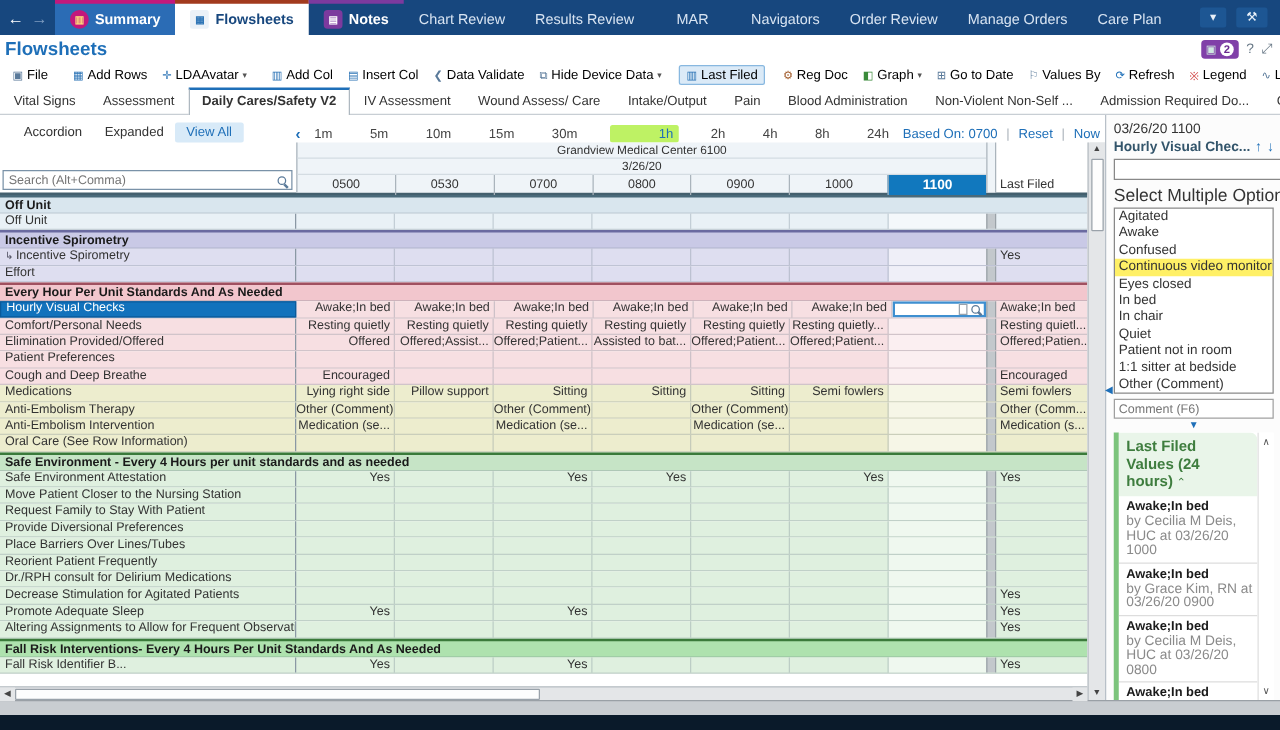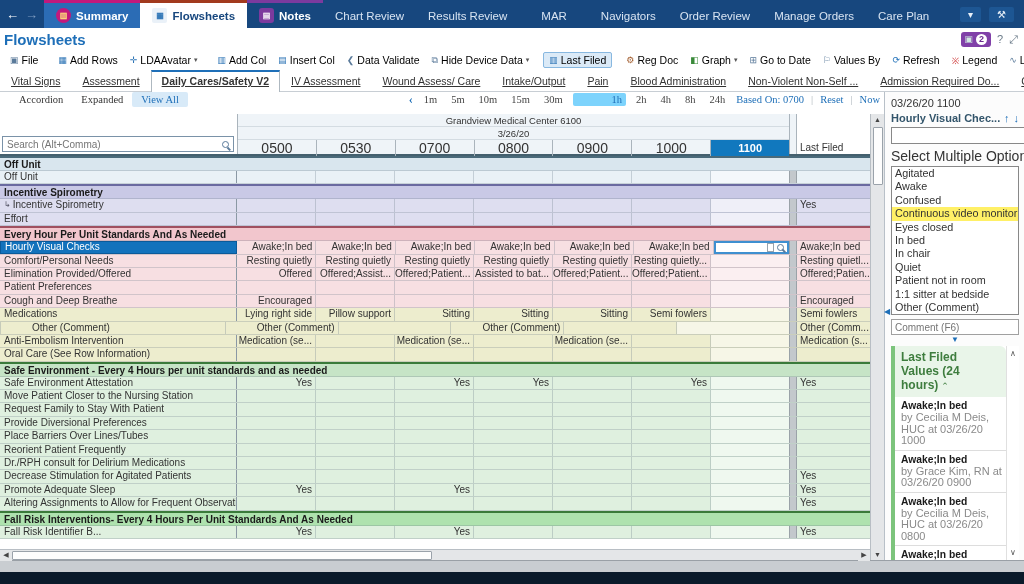--- a/index.html
+++ b/index.html
@@ -39,53 +39,53 @@
   .titem { display:flex; align-items:center; gap:3px; padding:1px 5px; border:1px solid transparent;
     border-radius:2px; cursor:pointer; white-space:nowrap; }
   .titem.active { background:#DBEAF7; border-color:#88B8E0; }
   .tglyph { font-size:9px; }
   .tcaret { font-size:7px; color:#555; }
   .tdiv { width:1px; height:14px; background:#C8CED4; margin:0 4px; }
   
   .stabs { height:22px; display:flex; align-items:flex-end; background:#fff;
     border-bottom:1px solid #C8CED4; font-size:10.5px; }
   .stab { padding:3px 10px 4px; border:1px solid transparent; border-bottom:none; cursor:pointer;
-    white-space:nowrap; color:#333;text-decoration:underline; }
+    white-space:nowrap; color:#333; }
   .stab.active { border-color:#AEB8C0; border-top:2px solid #1E6FB8; background:#fff;
     font-weight:bold; margin-bottom:-1px; padding-bottom:5px; }
   .mag { display:inline-block; width:7px; height:7px; border:1.5px solid #5A7A9A; border-radius:50%;
     position:relative; }
   .mag::after { content:""; position:absolute; width:4px; height:1.5px; background:#5A7A9A;
     transform:rotate(45deg); right:-3px; bottom:-2px; }
   .inmag { position:absolute; right:4px; }
   
   .main { display:flex; height:468px; }
   .leftcol { width:884px; display:flex; flex-direction:column; }
   
-  .controls { height:22px; display:flex; align-items:flex-start; font-size:10.5px; padding:0 4px 0 10px;font-family:Liberation Serif, serif; }
+  .controls { height:22px; display:flex; align-items:flex-end; font-size:10.5px; padding:0 4px 0 10px; }
   .cbtn { padding:2px 9px; border-radius:2px; cursor:pointer; color:#333; }
   .cbtn.sel { background:#D8EAF8; color:#1E6FB8; }
   .controls-right { margin-left:auto; display:flex; align-items:center; gap:7px; }
   .shareic { color:#1E6FB8; font-weight:bold; font-size:12px; }
   .int { cursor:pointer; color:#444; padding:1px 4px; border-radius:2px; }
-  .int.sel { background:#7dd3fc; color:#1E6FB8;padding-left:39px; }
+  .int.sel { background:#bef264; color:#1E6FB8;padding-left:39px; }
   .tblink { color:#1E6FB8; cursor:pointer; }
   .tbsep { color:#AAB2BA; }
   
   .gridzone { display:flex; flex:1; }
   .gridcol { width:870px; display:flex; flex-direction:column; }
   .ghead { height:42px; display:flex; border-bottom:2px solid #44606E; }
   .gh-left { width:237px; display:flex; align-items:flex-end; padding:0 3px 2px 2px; position:relative; }
   .gsearch { width:100%; height:16px; border:1px solid #7A92A8; font-size:10px; padding:0 16px 0 4px; }
   .gh-left .inmag { right:8px; bottom:6px; }
   .gh-mid { flex:1; display:flex; flex-direction:column; background:#EFF4F8; border-left:1px solid #AAB4BC; }
   .fac, .dat { height:13px; text-align:center; font-size:9.5px; color:#333;
     border-bottom:1px solid #D4DCE2; line-height:13px; }
   .colsrow { flex:1; display:flex; }
-  .colh { flex:1; text-align:center; font-size:14px; line-height:16px; color:#333;
+  .colh { flex:1; text-align:center; font-size:10px; line-height:16px; color:#333;
     border-left:1px solid #AAB4BC; cursor:pointer; }
   .colh:first-child { border-left:none; }
   .colh.colsel { background:#1178BE; color:#fff; font-weight:bold; font-size:11px; }
   .gh-gut { width:7px; background:#EFF4F8; border-left:1px solid #AAB4BC; }
   .gh-lf { width:74px; display:flex; align-items:flex-end; padding:0 0 1px 3px; font-size:10px;
     color:#333; border-left:1px solid #AAB4BC; }
   .gbody { height:393px; overflow:hidden; background:#fff; }
   .grow { display:flex; height:13.4px; border-bottom:1px solid rgba(110,125,140,.28); }
   .grow.sec { height:15px; border-top:2px solid #666; }
   .seclbl { font-size:10px; font-weight:bold; padding-left:4px; line-height:13px; color:#1A1A1A;
@@ -311,21 +311,21 @@
 
 <div class="main">
   <div class="leftcol">
 
     <div class="controls">
       <span class="cbtn">Accordion</span>
       <span class="cbtn">Expanded</span>
       <span class="cbtn sel">View All</span>
       <div class="controls-right">
         <span class="shareic">‹</span>
-        <span style="display:flex;gap:6px;">
+        <span style="display:flex;gap:22px;">
             <span class="int">1m</span>
             <span class="int">5m</span>
             <span class="int">10m</span>
             <span class="int">15m</span>
             <span class="int">30m</span>
             <span class="int sel">1h</span>
             <span class="int">2h</span>
             <span class="int">4h</span>
             <span class="int">8h</span>
             <span class="int">24h</span>
@@ -498,20 +498,23 @@
               <div class="c"><span>Pillow support</span></div>
               <div class="c"><span>Sitting</span></div>
               <div class="c"><span>Sitting</span></div>
               <div class="c"><span>Sitting</span></div>
               <div class="c"><span>Semi fowlers</span></div>
               <div class="c csel"><span></span></div>
               <div class="gut"></div>
               <div class="lfc"><span>Semi fowlers</span></div>
             </div>
             <div class="grow t-kha">
+              <div class="rl">
+                <span>Anti-Embolism Therapy</span>
+              </div>
               <div class="c"><span>Other (Comment)</span></div>
               <div class="c"><span></span></div>
               <div class="c"><span>Other (Comment)</span></div>
               <div class="c"><span></span></div>
               <div class="c"><span>Other (Comment)</span></div>
               <div class="c"><span></span></div>
               <div class="c csel"><span></span></div>
               <div class="gut"></div>
               <div class="lfc"><span>Other (Comm...</span></div>
             </div>

